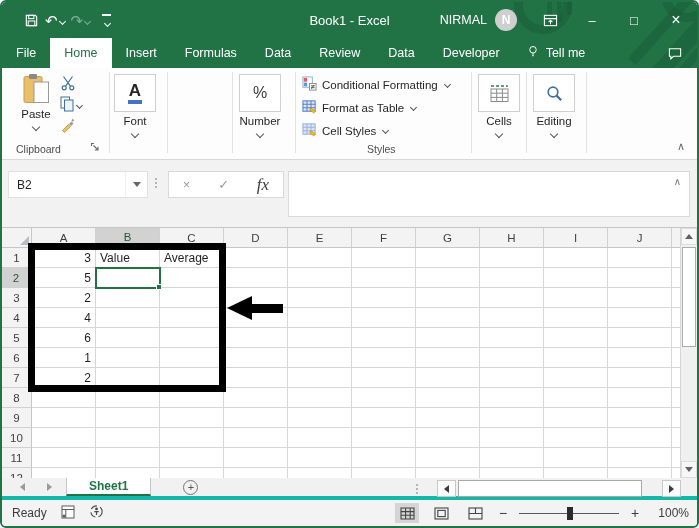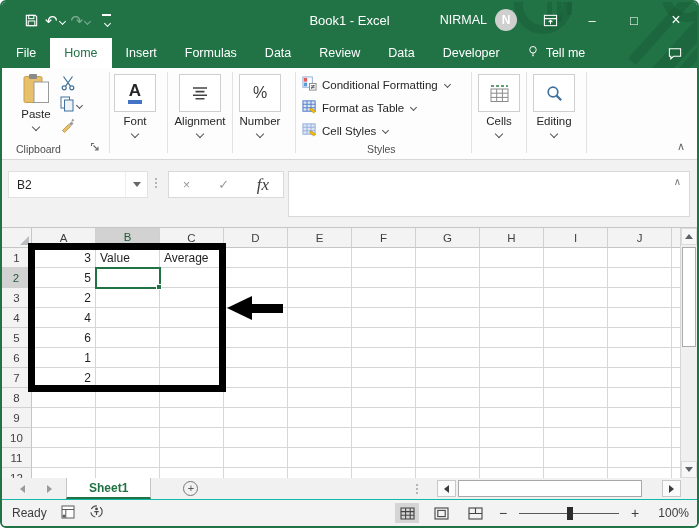--- a/index.html
+++ b/index.html
@@ -95,21 +95,21 @@
   .tri-left-s { width:0;height:0;border-top:4px solid transparent;border-bottom:4px solid transparent;border-right:5px solid #3c3c3c; }
   .tri-right-s { width:0;height:0;border-top:4px solid transparent;border-bottom:4px solid transparent;border-left:5px solid #3c3c3c; }
 
   
   .anno-rect { position:absolute; left:26px; top:15px; width:198px; height:149px; border:7px solid #000; z-index:5; }
   .anno-arrow { position:absolute; left:225px; top:68px; z-index:5; width:58px; height:24px; }
   .anno-arrow .head { position:absolute; left:0; top:0; width:0; height:0; border-top:12px solid transparent; border-bottom:12px solid transparent; border-right:25px solid #000; }
   .anno-arrow .shaft { position:absolute; left:23px; top:7.5px; width:33px; height:9px; background:#000; }
 
   
-  .sheetbar { position:relative; height:22px; background:#f1f1f1; border-bottom:1px solid #14b8a6; display:flex; align-items:stretch; font-size:12px; }
+  .sheetbar { position:relative; height:22px; background:#f1f1f1; border-bottom:4px solid #14b8a6; display:flex; align-items:stretch; font-size:12px; }
   .nav-arrows { display:flex; align-items:center; gap:22px; padding:0 14px 0 18px; }
   .tri-left-d { width:0;height:0;border-top:4px solid transparent;border-bottom:4px solid transparent;border-right:5px solid #9a9a9a; }
   .tri-right-d { width:0;height:0;border-top:4px solid transparent;border-bottom:4px solid transparent;border-left:5px solid #9a9a9a; }
   .sheet-tab { background:#fff; color:#217346; font-weight:bold; padding:0 22px; display:flex; align-items:center; border-right:1px solid #c6c6c6; border-left:1px solid #c6c6c6; border-bottom:2px solid #217346; }
   .newsheet { width:15px; height:15px; border:1px solid #767676; border-radius:50%; color:#555; font-size:11px; line-height:12px; text-align:center; align-self:center; margin-left:32px; }
   .hs-dots { position:absolute; left:414px; top:6px; display:flex; flex-direction:column; gap:2px; }
   .hs-dots i { width:2px; height:2px; background:#a0a0a0; border-radius:50%; }
   .hscroll-btn { position:absolute; top:2px; width:19px; height:17px; background:#fbfbfb; border:1px solid #c8c8c8; display:flex; align-items:center; justify-content:center; }
   .hs-thumb { position:absolute; left:456px; top:2px; width:184px; height:17px; background:#fff; border:1px solid #a8a8a8; }
 
@@ -257,31 +257,20 @@
     <div class="rsep" style="left:107px;"></div>
     <div class="bigbtn" style="left:110px;">
       <span class="icobox">
           <span class="font-A">A</span>
         </span>
       <span class="lbl">Font</span>
       <i class="chev"></i>
     </div>
 
     <div class="rsep" style="left:165px;"></div>
-    <div class="bigbtn" style="left:170px; width:56px;">
-      <span class="icobox">
-        <svg width="18" height="14" viewBox="0 0 18 14">
-            <g stroke="#444" stroke-width="1.6">
-              <path d="M2 2h14M4.5 5.6h9M2 9.2h14M4.5 12.8h9"></path>
-            </g>
-          </svg>
-      </span>
-      <span class="lbl">Alignment</span>
-      <i class="chev"></i>
-    </div>
 
     <div class="rsep" style="left:230px;"></div>
     <div class="bigbtn" style="left:235px;">
       <span class="icobox">
           <span class="pct">%</span>
         </span>
       <span class="lbl">Number</span>
       <i class="chev"></i>
     </div>
 

